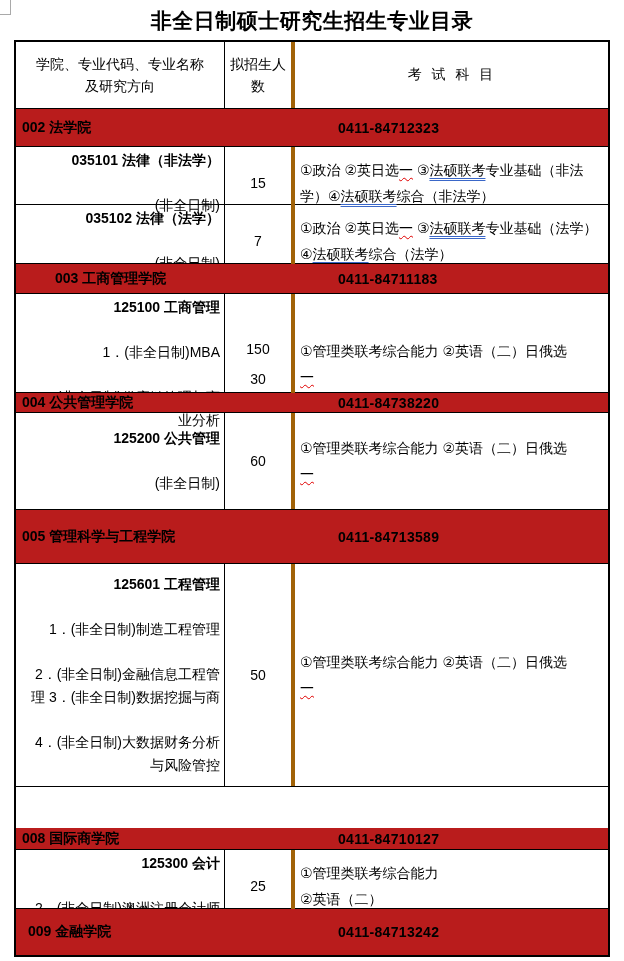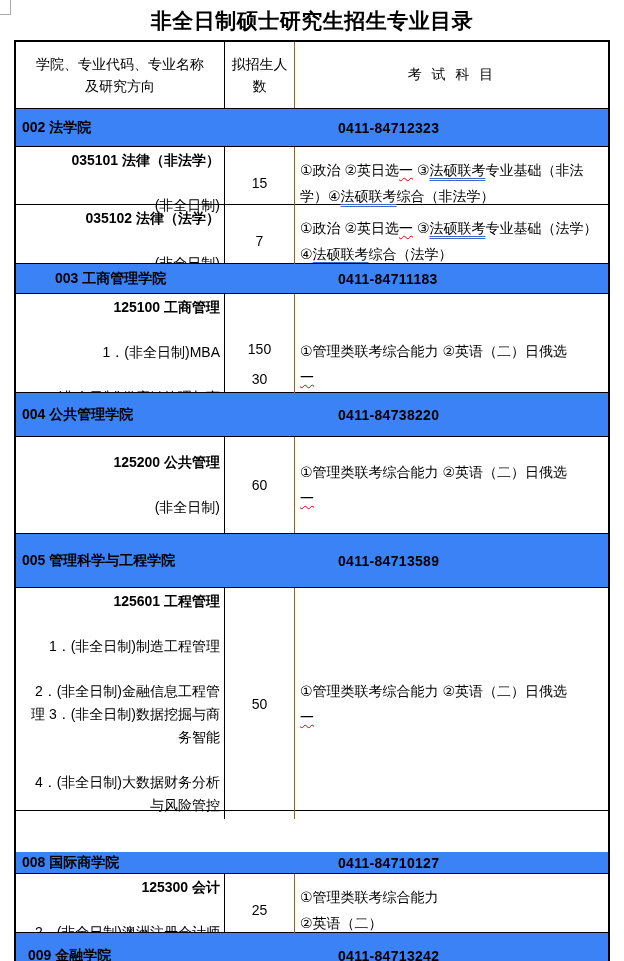--- a/index.html
+++ b/index.html
@@ -20,31 +20,31 @@
   .table{
     position:absolute;left:14px;top:40px;width:596px;
     border:2px solid #000;box-sizing:border-box;background:#fff;
   }
   .row{border-bottom:1px solid #000;box-sizing:content-box;}
   .table .row:last-child{border-bottom:none;}
 
   .grid-row{display:grid;grid-template-columns:209px 70px 1fr;}
   .cell{box-sizing:border-box;display:flex;flex-direction:column;justify-content:center;}
   .c1{border-right:1px solid #000;padding:2px 4px 2px 5px;}
-  .c2{border-right:1px solid #a16207;align-items:center;text-align:center;}
+  .c2{border-right:4px solid #a16207;align-items:center;text-align:center;}
   .c3{padding:2px 4px 2px 5px;}
 
   .header-row{font-size:14px;}
   .header-row .cell{text-align:center;align-items:center;}
   .hc1{line-height:22px;padding:0 14px;}
   .hc2{line-height:22px;}
   .hc3{letter-spacing:3px;}
 
   .college-row{
-    background:#3b82f6;position:relative;display:flex;align-items:center;
+    background:#b91c1c;position:relative;display:flex;align-items:center;
     font-weight:bold;font-size:14px;padding-left:6px;box-sizing:border-box;
   }
   .college-row .phone{
     position:absolute;left:322px;top:50%;transform:translateY(-50%);
     font-weight:bold;letter-spacing:0.3px;
   }
 
   .major-row{font-size:14px;}
   .line{line-height:23px;white-space:pre;text-align:right;}
   .line.bold{font-weight:bold;}
@@ -123,21 +123,21 @@
       </div>
       <div class="cell c2">
         <div class="count-line">150</div>
         <div class="count-line gap">30</div>
       </div>
       <div class="cell c3">
         <div class="exam-line"><span>①管理类联考综合能力 ②英语（二）日俄选</span></div>
         <div class="exam-line"><span class="mark-red">一</span></div>
       </div>
     </div>
-    <div class="row college-row" style="height: 44px; align-items: center;">
+    <div class="row college-row" style="height: 20px; align-items: center;">
       <span>004 公共管理学院</span>
       <span class="phone">0411-84738220</span>
     </div>
     <div class="row grid-row major-row" style="height: 96px;">
       <div class="cell c1">
         <div class="line bold">125200 公共管理</div>
         <div class="line gap">(非全日制)</div>
       </div>
       <div class="cell c2">
         <div class="count-line">60</div>
@@ -150,21 +150,20 @@
     <div class="row college-row" style="height: 54px;">
       <span>005 管理科学与工程学院</span>
       <span class="phone">0411-84713589</span>
     </div>
     <div class="row grid-row major-row" style="height: 222px;">
       <div class="cell c1">
         <div class="line bold">125601 工程管理</div>
         <div class="line gap">1．(非全日制)制造工程管理</div>
         <div class="line gap">2．(非全日制)金融信息工程管</div>
         <div class="line">理 3．(非全日制)数据挖掘与商</div>
-        <div class="line">务智能</div>
         <div class="line gap">4．(非全日制)大数据财务分析</div>
         <div class="line">与风险管控</div>
       </div>
       <div class="cell c2">
         <div class="count-line">50</div>
       </div>
       <div class="cell c3">
         <div class="exam-line"><span>①管理类联考综合能力 ②英语（二）日俄选</span></div>
         <div class="exam-line"><span class="mark-red">一</span></div>
       </div>

